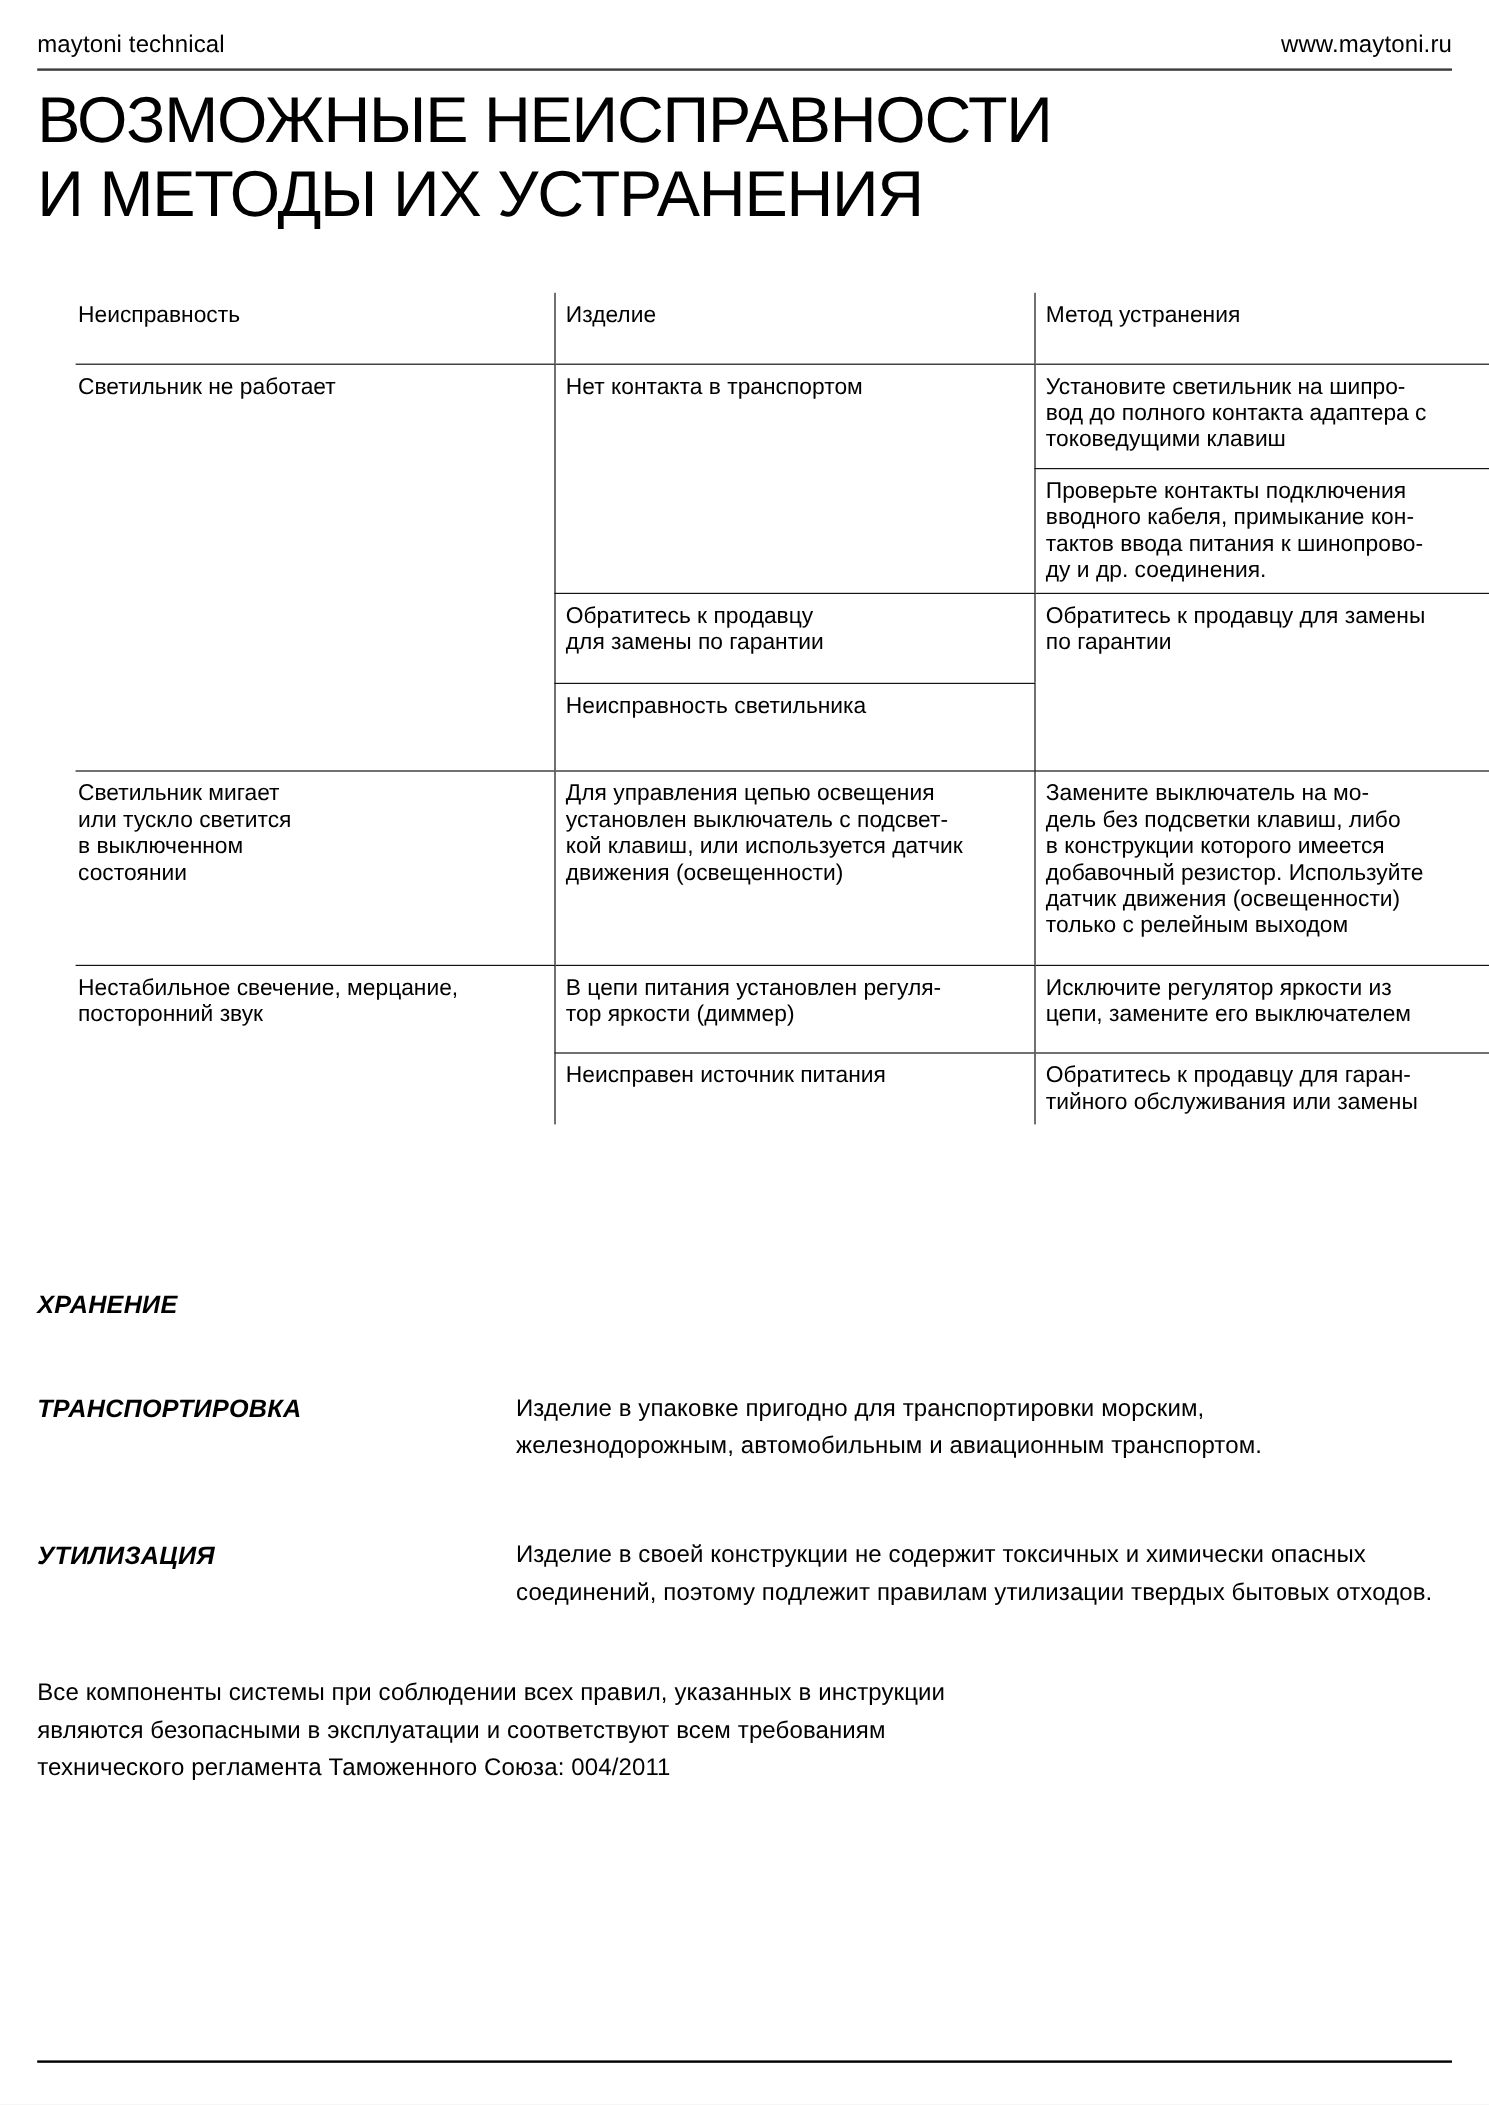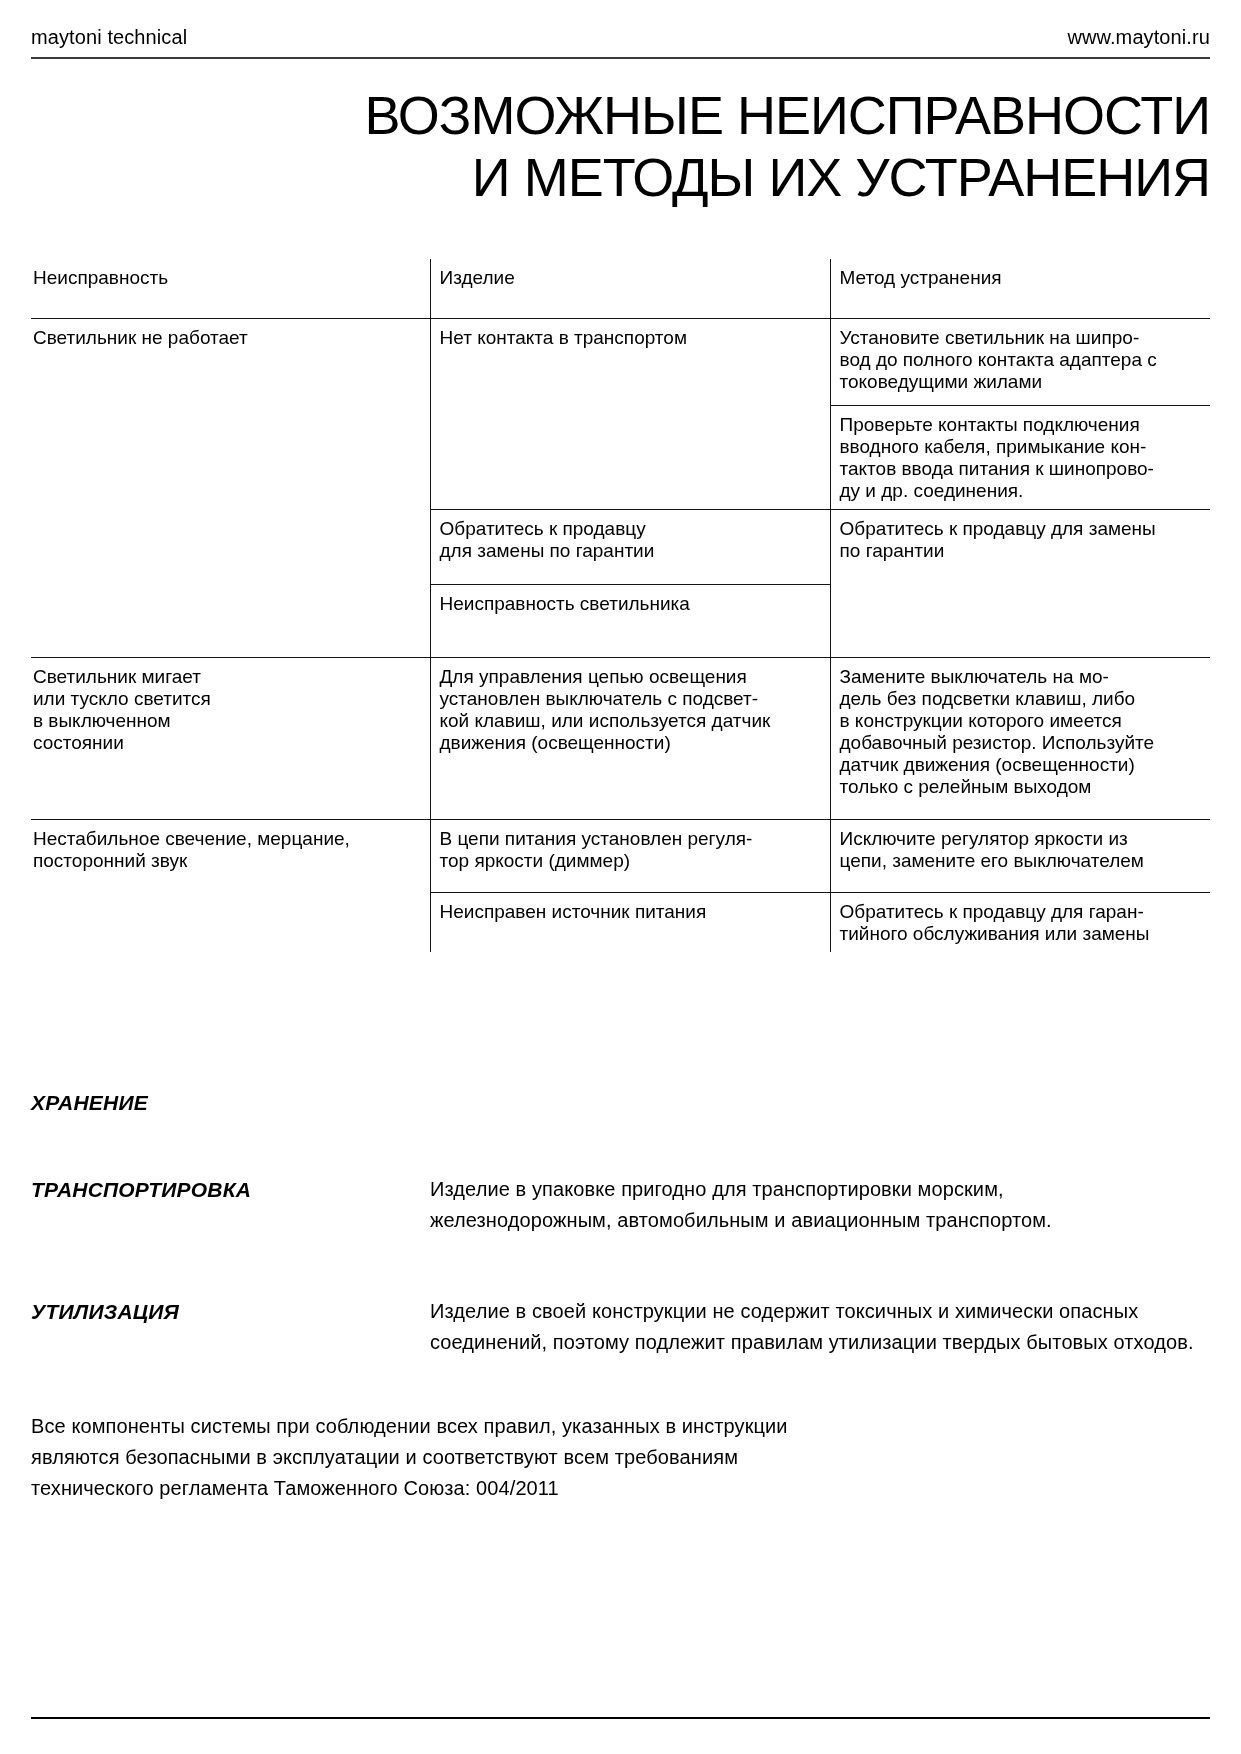--- a/index.html
+++ b/index.html
@@ -27,35 +27,35 @@
     gap: 33px;
   }
   .header-rule {
     margin-top: 10px;
     border-top: 2px solid #3c3c3c;
     height: 0;
   }
 
   
   .page-title {
-    margin-top: 25px;
-    text-align: right;
+    margin-top: 10px;
     font-size: 54px;
     line-height: 62px;
     font-weight: 400;
     letter-spacing: -1px;
     white-space: nowrap;
   }
 
   
   table.fault-table {
     margin-top: 51px;
     width: 1179px;
     border-collapse: collapse;
     table-layout: fixed;
+    margin-left: 32px;
   }
   .fault-table col.c1 { width: 399px; }
   .fault-table col.c2 { width: 400px; }
   .fault-table col.c3 { width: 380px; }
   .fault-table th, .fault-table td {
     vertical-align: top;
     text-align: left;
     font-weight: 400;
     font-size: 19px;
     line-height: 22px;
@@ -126,21 +126,21 @@
           <tr style="height:59px">
         <th>Неисправность</th>
         <th class="bl">Изделие</th>
         <th class="bl">Метод устранения</th>
       </tr>
       <tr style="height:87px">
         <td class="colA bb" rowspan="4">Светильник не работает</td>
         <td class="bl bb" rowspan="2">Нет контакта в транспортом</td>
         <td class="bl bb">Установите светильник на шипро-
 вод до полного контакта адаптера с
-токоведущими жилами</td>
+токоведущими клавиш</td>
       </tr>
       <tr style="height:104px">
         <td class="bl bb">Проверьте контакты подключения
 вводного кабеля, примыкание кон-
 тактов ввода питания к шинопрово-
 ду и др. соединения.</td>
       </tr>
       <tr style="height:75px">
         <td class="bl bb">Обратитесь к продавцу
 для замены по гарантии</td>

